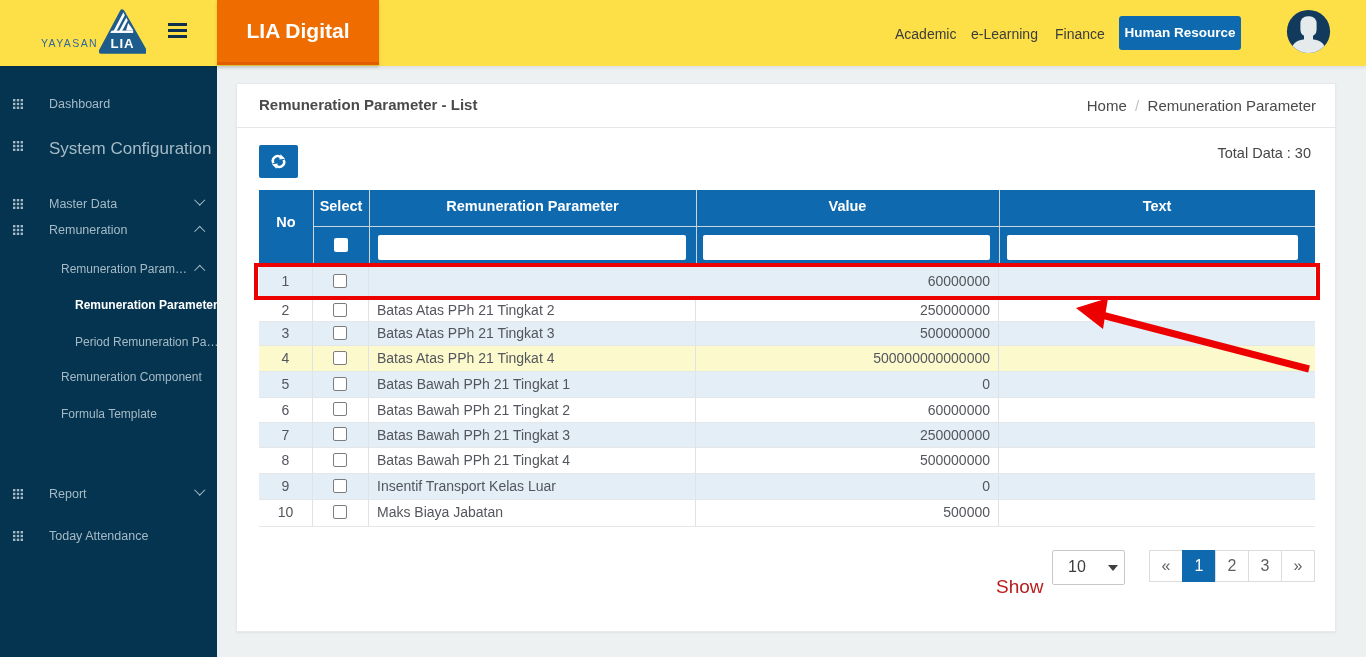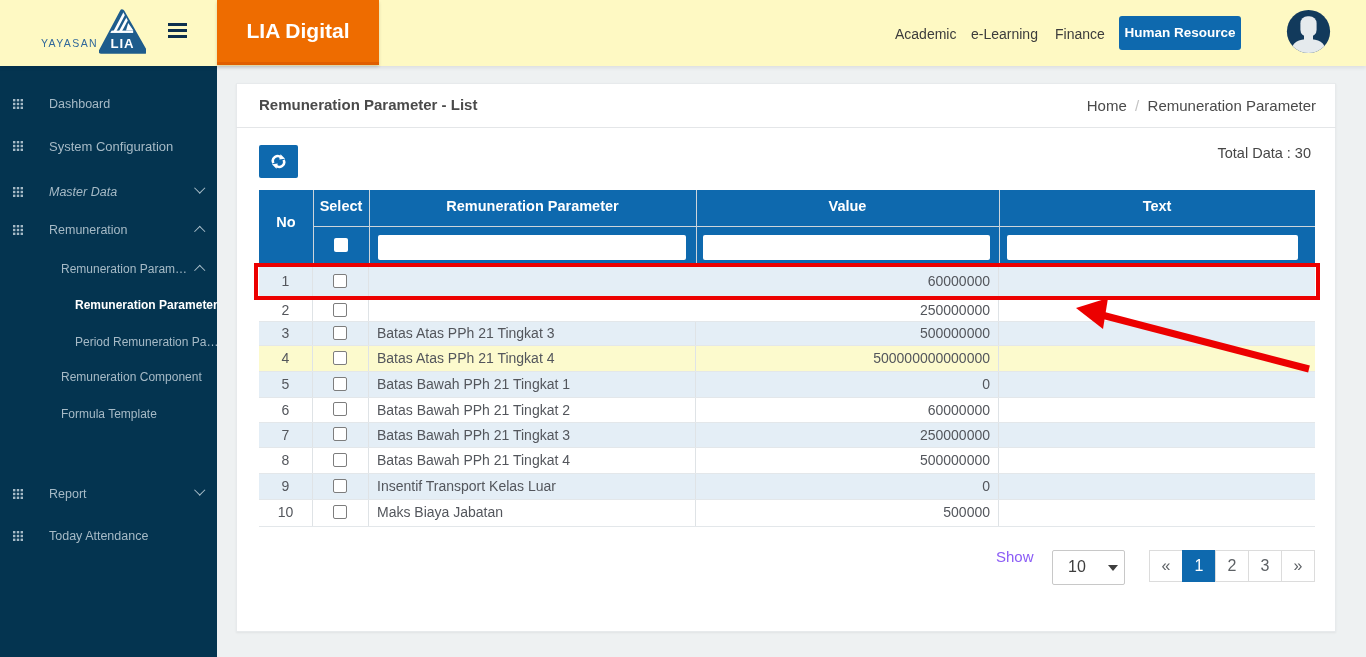--- a/index.html
+++ b/index.html
@@ -1,21 +1,21 @@
 <!DOCTYPE html>
 <html><head>
 <meta charset="utf-8">
 <style>
   * { margin:0; padding:0; box-sizing:border-box; }
   html,body { width:1366px; height:657px; overflow:hidden; }
   body { font-family:"Liberation Sans", sans-serif; position:relative; background:#eef1f2; }
   .abs { position:absolute; }
 
   
-  #header { position:absolute; left:0; top:0; width:1366px; height:66px; background:#fef9c3; z-index:5; box-shadow:0 2px 4px rgba(0,0,0,.08); }
+  #header { position:absolute; left:0; top:0; width:1366px; height:66px; background:#fde047; z-index:5; box-shadow:0 2px 4px rgba(0,0,0,.08); }
   #lia-digital { position:absolute; left:217px; top:0; width:162px; height:65px; background:#ee6c00; border-bottom:3px solid #e05e00; box-shadow:0 2px 3px rgba(0,0,0,.16); }
   #lia-digital span { position:absolute; left:0; right:0; top:19px; text-align:center; color:#fff; font-size:21px; font-weight:bold; }
   .bar { position:absolute; left:168px; width:19px; height:3.5px; background:#0d2f4e; }
   #yayasan { position:absolute; left:41px; top:36.5px; font-size:10.5px; letter-spacing:1.4px; color:#31689b; }
   .navlink { position:absolute; top:26px; font-size:14px; color:#3c3c3c; }
   #hr-btn { position:absolute; left:1119px; top:16px; width:122px; height:34px; background:#0e69ae; border-radius:3px; color:#fff; font-weight:bold; font-size:13.5px; text-align:center; line-height:34px; }
 
   
   #sidebar { position:absolute; left:0; top:66px; width:217px; height:591px; background:#043450; }
   .mi { position:absolute; left:0; width:217px; height:20px; color:#a6bac6; font-size:12.5px; white-space:nowrap; }
@@ -48,21 +48,21 @@
   .c-no { position:absolute; left:0; top:0; bottom:0; width:54px; text-align:center; border-right:1px solid #dfe3e6; }
   .c-sel { position:absolute; left:54px; top:0; bottom:0; width:56px; border-right:1px solid #dfe3e6; }
   .c-par { position:absolute; left:110px; top:0; bottom:0; width:327px; padding-left:8px; border-right:1px solid #dfe3e6; }
   .c-val { position:absolute; left:437px; top:0; bottom:0; width:303px; text-align:right; padding-right:8px; border-right:1px solid #dfe3e6; }
   .c-txt { position:absolute; left:740px; top:0; bottom:0; width:316px; }
   .cb { position:absolute; left:20px; top:calc(50% - 8px); width:14px; height:14px; border:1px solid #7d7d7d; border-radius:2px; background:#fff; }
   #redrow { width:1066px; margin-left:-5px; margin-top:-1px; border:4px solid #ec0000; height:37px; position:relative; }
   #redrow .row { border-bottom:none; }
 
   
-  #show-lbl { position:absolute; left:996px; top:548px; font-size:15px; color:#8b5cf6; }
+  #show-lbl { position:absolute; left:996px; top:576px; font-size:19px; color:#b91c1c; }
   #show-sel { position:absolute; left:1052px; top:550px; width:73px; height:35px; border:1px solid #c8c8c8; border-radius:2px; background:#fff; }
   #pager { position:absolute; left:1149px; top:550px; height:32px; }
   .pg { position:absolute; top:0; width:34px; height:32px; border:1px solid #dcdcdc; background:#fff; color:#5d6165; font-size:16px; text-align:center; line-height:30px; }
 </style>
 </head>
 <body>
 
 <div id="header">
   <div id="yayasan">YAYASAN</div>
   <svg class="abs" style="left:99px; top:7px;" width="47" height="47" viewBox="0 0 48 48">
@@ -131,23 +131,23 @@
             <rect x="3.8" y="0" width="2.4" height="2.4"></rect>
             <rect x="7.6" y="0" width="2.4" height="2.4"></rect>
             <rect x="0" y="3.8" width="2.4" height="2.4"></rect>
             <rect x="3.8" y="3.8" width="2.4" height="2.4"></rect>
             <rect x="7.6" y="3.8" width="2.4" height="2.4"></rect>
             <rect x="0" y="7.6" width="2.4" height="2.4"></rect>
             <rect x="3.8" y="7.6" width="2.4" height="2.4"></rect>
             <rect x="7.6" y="7.6" width="2.4" height="2.4"></rect>
           </g>
         </svg>
-        <span class="txt" style="left:49px;font-size:13px;">System Configuration</span>
-      </div>
-      <div class="mi" style="top:116px;font-style:italic;">
+        <span class="txt" style="left:49px;font-size:17px;">System Configuration</span>
+      </div>
+      <div class="mi" style="top:128px;">
         <svg class="ic" width="10" height="10" viewBox="0 0 10 10">
           <g fill="#a6bac6">
             <rect x="0" y="0" width="2.4" height="2.4"></rect>
             <rect x="3.8" y="0" width="2.4" height="2.4"></rect>
             <rect x="7.6" y="0" width="2.4" height="2.4"></rect>
             <rect x="0" y="3.8" width="2.4" height="2.4"></rect>
             <rect x="3.8" y="3.8" width="2.4" height="2.4"></rect>
             <rect x="7.6" y="3.8" width="2.4" height="2.4"></rect>
             <rect x="0" y="7.6" width="2.4" height="2.4"></rect>
             <rect x="3.8" y="7.6" width="2.4" height="2.4"></rect>
@@ -270,20 +270,21 @@
           <div class="c-val">60000000</div>
           <div class="c-txt"></div>
         </div>
       </div>
     </div>
     <div class="row white" style="height:22px;line-height:21px;">
       <div class="c-no">2</div>
       <div class="c-sel">
         <span class="cb"></span>
       </div>
+      <div class="c-par">Batas Atas PPh 21 Tingkat 2</div>
       <div class="c-val">250000000</div>
       <div class="c-txt"></div>
     </div>
     <div class="row blue" style="height:24.3px;line-height:23.3px;">
       <div class="c-no">3</div>
       <div class="c-sel">
         <span class="cb"></span>
       </div>
       <div class="c-par">Batas Atas PPh 21 Tingkat 3</div>
       <div class="c-val">500000000</div>

